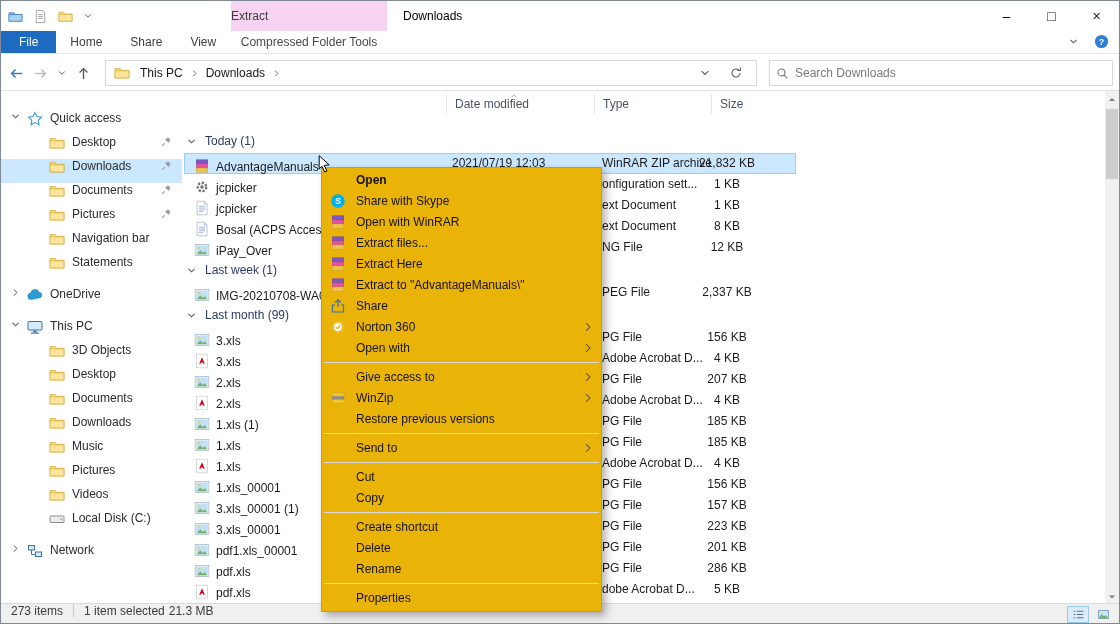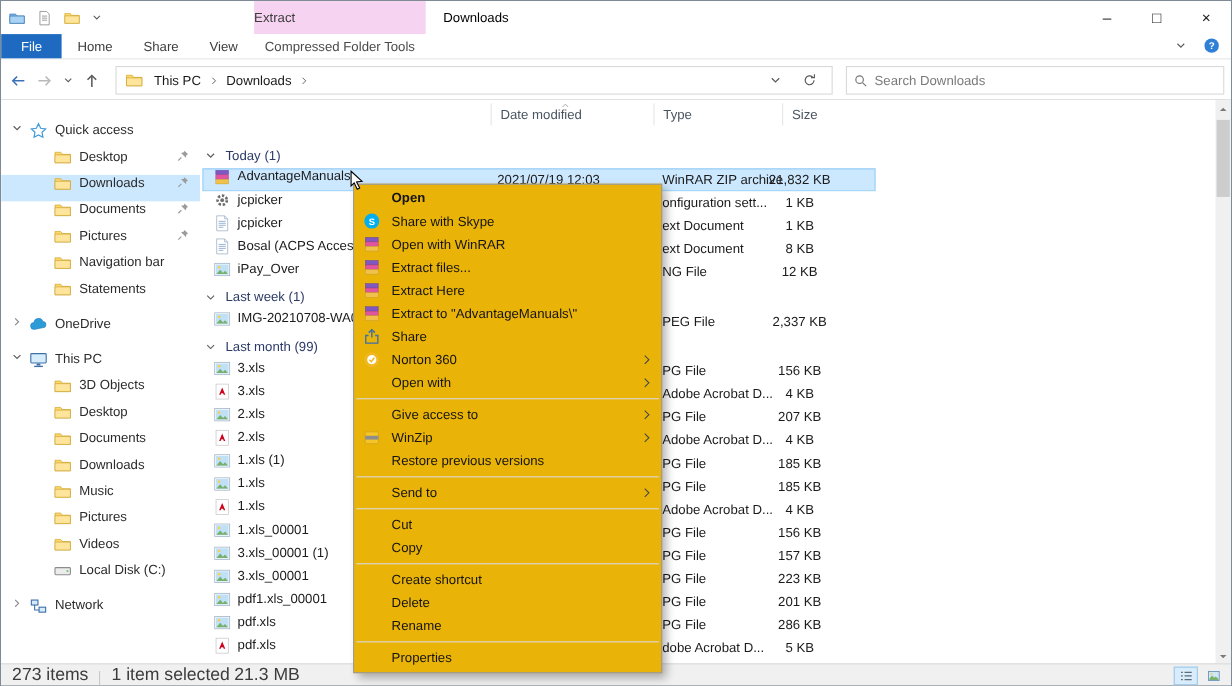--- a/index.html
+++ b/index.html
@@ -57,33 +57,33 @@
   .colheads{position:relative;height:26px}
   .colhead{position:absolute;top:3px;height:20px;line-height:20px;color:#4a5560;padding-left:8px}
   .colhead.bord{border-left:1px solid #e6e6e6}
   .sortmark{position:absolute;top:-3px;left:62px;width:10px;height:10px}
   .rows{position:absolute;left:0;top:26px;right:0;bottom:0;overflow:hidden;padding-top:12px}
   .group-head{height:24px;display:flex;align-items:center;gap:8px;padding-left:4px}
   .group-head .ic{width:11px;height:11px}
   .glabel{color:#2b3a67}
   .frow{position:relative;height:21px}
   .hl{position:absolute;left:2px;top:0;width:612px;height:21px;background:#cce8ff;box-shadow:inset 0 0 0 1px #9bd0f5;z-index:0}
-  .fname{position:absolute;left:12px;top:0;height:21px;display:flex;align-items:flex-start;gap:6px;white-space:nowrap;z-index:1}
+  .fname{position:absolute;left:12px;top:0;height:21px;display:flex;align-items:flex-end;gap:6px;white-space:nowrap;z-index:1}
   .fdate{position:absolute;left:270px;top:3px;white-space:nowrap;z-index:1}
   .ftype{position:absolute;left:420px;top:3px;white-space:nowrap;z-index:1}
   .fsize{position:absolute;left:500px;top:3px;width:90px;text-align:center;z-index:1}
 
   
   .scroll{position:absolute;right:0;top:90px;width:14px;height:514px;background:#f0f0f0}
   .scroll .arr{position:absolute;left:1px;width:12px;height:12px}
   .scroll .up{top:2px}.scroll .dn{bottom:2px}
   .thumb{position:absolute;left:1px;top:18px;width:12px;height:70px;background:#cdcdcd}
 
   
-  .status{position:absolute;left:0;bottom:0;width:100%;height:20px;background:#f0f0f0;border-top:1px solid #d9d9d9;display:flex;align-items:flex-end;font-size:16px;color:#3b3b3b;z-index:30}
+  .status{position:absolute;left:0;bottom:0;width:100%;height:20px;background:#f0f0f0;border-top:1px solid #d9d9d9;display:flex;align-items:flex-start;font-size:12px;color:#3b3b3b;z-index:30}
   .status .sect{padding:0 10px}
   .sdiv{width:1px;height:13px;background:#c9c9c9}
   .viewbtns{position:absolute;right:5px;top:0;height:20px;display:flex;align-items:center;gap:3px}
   .vbtn{width:22px;height:17px;display:flex;align-items:center;justify-content:center;border:1px solid transparent}
   .vbtn .ic{width:13px;height:13px}
   .vbtn.sel{background:#d8ecfb;border-color:#9bc9ea}
 
   
   .menu{position:absolute;left:320px;top:166px;width:281px;background:#eab308;border:1px solid #9b9b9b;box-shadow:4px 4px 8px rgba(0,0,0,.3);padding:2px 0;z-index:40}
   .mi{position:relative;height:21px;line-height:21px;padding-left:34px;padding-right:22px;color:#141414;white-space:nowrap}

